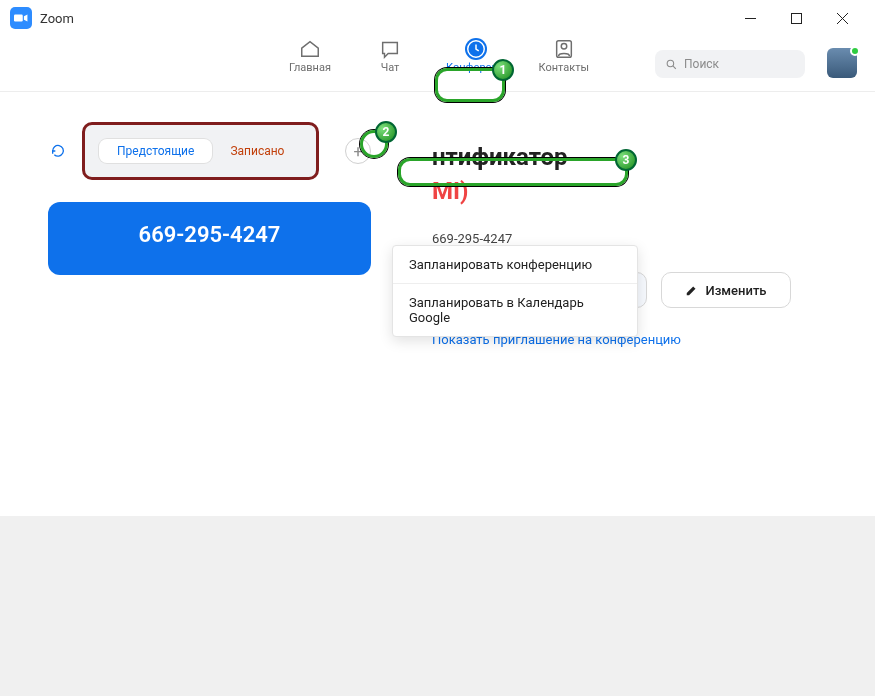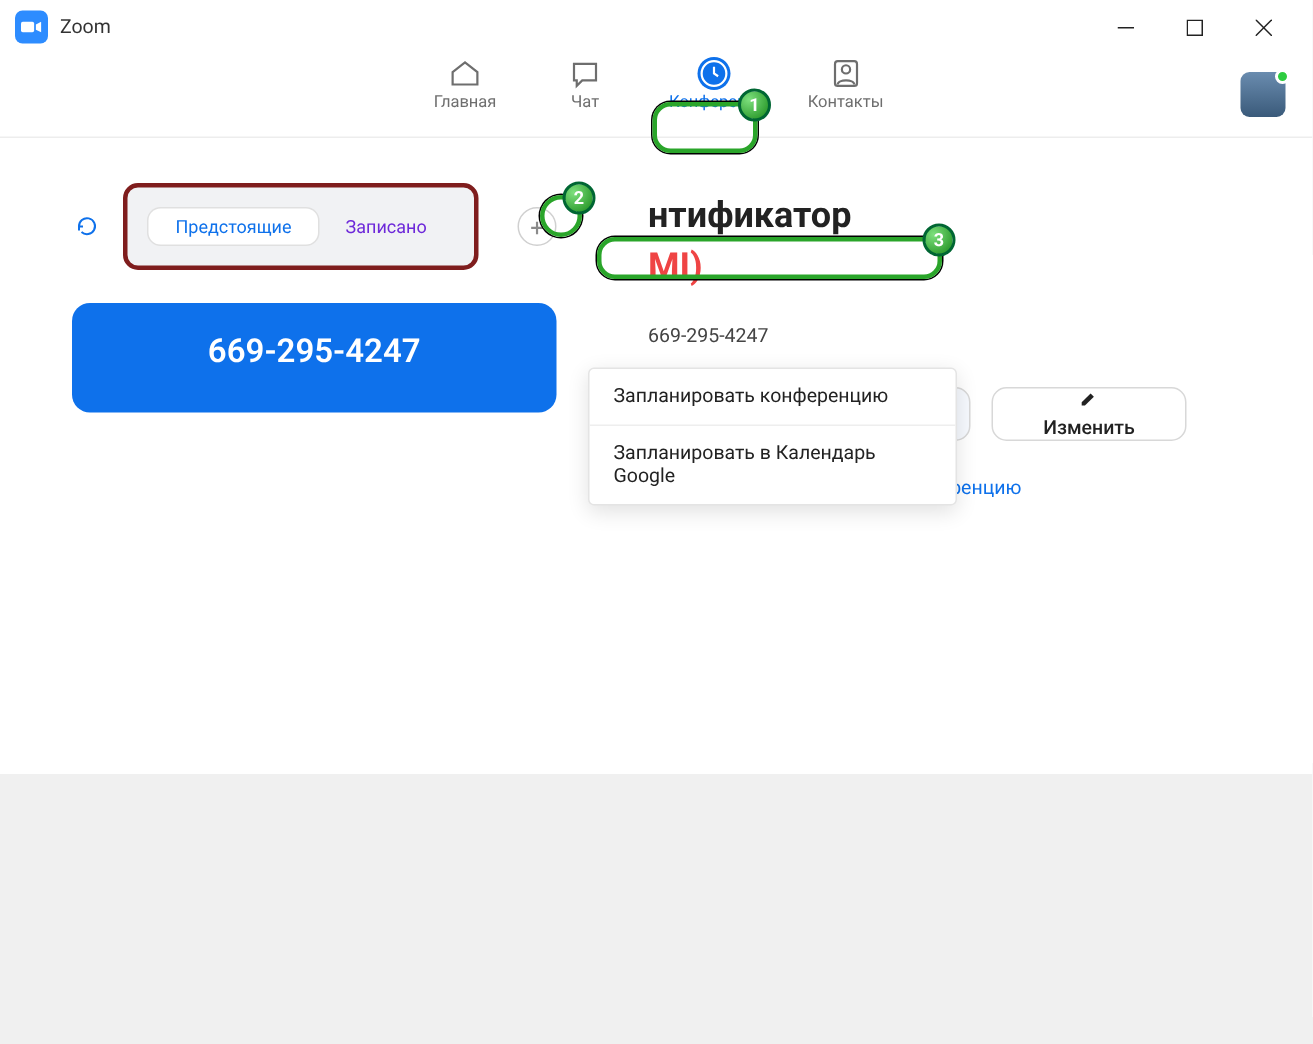--- a/index.html
+++ b/index.html
@@ -27,34 +27,34 @@
   .search svg { width: 13px; height: 13px; stroke: #8b8b8b; fill: none; stroke-width: 2; }
   .avatar { position: absolute; right: 18px; top: 12px; width: 30px; height: 30px; border-radius: 6px; background: linear-gradient(#6a8caf,#3a5a7a); }
   .presence { position: absolute; right: 15px; top: 10px; width: 10px; height: 10px; background: #2ecc40; border: 2px solid #fff; border-radius: 50%; }
 
   .content { position: relative; height: calc(100% - 92px); }
   .left-col { position: absolute; left: 48px; top: 30px; width: 323px; }
   .tab-bar { display: flex; align-items: center; gap: 14px; margin-bottom: 22px; }
   .refresh { color: #0e71eb; width: 20px; height: 20px; display: flex; align-items: center; justify-content: center; }
   .refresh svg { width: 16px; height: 16px; stroke: #0e71eb; fill: none; stroke-width: 2; }
   .pill-tabs { display: flex; background: #f1f2f4; border-radius: 10px; padding: 14px; border:3px solid #7f1d1d; }
-  .pill { padding: 5px 18px; border-radius: 8px; font-size: 12px; color: #6d28d9; cursor: pointer; }
+  .pill { padding: 5px 18px; border-radius: 8px; font-size: 12px; color: #c2410c; cursor: pointer; }
   .pill.active { background: #fff; color: #0e71eb; box-shadow: 0 0 0 1px #e0e0e0; }
   .add-btn { width: 26px; height: 26px; border-radius: 50%; border: 1px solid #d0d0d0; display: flex; align-items: center; justify-content: center; color: #8b8b8b; font-size: 16px; margin-left: auto; position: relative; }
 
   .pmi-card { background: #0e71eb; color: #fff; border-radius: 12px; padding: 20px 16px 22px; text-align: center; }
   .pmi-num { font-size: 22px; font-weight: 600; margin-bottom: 6px; }
   .pmi-sub { font-size: 12px; opacity: .95; }
 
-  .right-col { position: absolute; left: 432px; top: 36px; width: 410px; }
+  .right-col { position: absolute; left: 432px; top: 50px; width: 410px; }
   .main-title { font-size: 24px; font-weight: 700; color: #222; line-height: 1.3; margin-bottom: 4px; }
   .main-sub { font-size: 24px; font-weight: 700; color: #ef4444; margin-bottom: 26px; }
   .meeting-id { font-size: 13px; color: #444; margin-bottom: 26px; }
   .action-row { display: flex; gap: 14px; margin-bottom: 24px; }
-  .btn { height: 36px; border-radius: 10px; font-size: 13px; display: flex; align-items: center; justify-content: center; gap: 6px; border: 1px solid #d8d8d8; padding: 0 16px; cursor: pointer; background:#fff;flex-direction:column; }
+  .btn { height: 36px; border-radius: 10px; font-size: 13px; display: flex; align-items: center; justify-content: center; gap: 6px; border: 1px solid #d8d8d8; padding: 0 16px; cursor: pointer; background:#fff; }
   .btn.primary-outline { color: #0e71eb; border-color: #d8d8d8; background: #f6f9fe; width: 215px; font-weight: 500;}
   .btn.secondary { color: #222; width: 130px; font-weight:500;}
   .btn svg { width: 14px; height: 14px; }
   .link-action { color: #0e71eb; font-size: 13px; cursor: pointer; }
 
   .dropdown { position: absolute; left: 392px; top: 153px; width: 246px; background: #fff; border: 1px solid #e4e4e4; border-radius: 4px; box-shadow: 0 4px 14px rgba(0,0,0,.12); z-index: 20; overflow:hidden; }
   .dd-item { padding: 11px 16px; font-size: 13px; color: #222; cursor: pointer; }
   .dd-item + .dd-item { border-top: 1px solid #eee; }
 
   .callout { position: absolute; border: 3px solid #2aa52a; border-radius: 12px; z-index: 30; pointer-events: none; box-shadow: 0 0 0 1px #000; }
@@ -123,20 +123,27 @@
       <div class="nav-item">
         <span class="nav-icon">
             <svg viewBox="0 0 24 24">
               <circle cx="12" cy="9" r="3"></circle>
               <path d="M6 20 C6 16 18 16 18 20"></path>
               <rect x="4" y="3" width="16" height="18" rx="2"></rect>
             </svg>
           </span>
         <span>Контакты</span>
       </div>
+    </div>
+    <div class="search">
+      <svg viewBox="0 0 24 24">
+          <circle cx="10" cy="10" r="6"></circle>
+          <line x1="15" y1="15" x2="20" y2="20"></line>
+        </svg>
+      <span>Поиск</span>
     </div>
     <div class="avatar"></div>
     <div class="presence"></div>
   </div>
 
   <div class="content">
 
     <div class="left-col">
       <div class="tab-bar">
         <div class="refresh">

